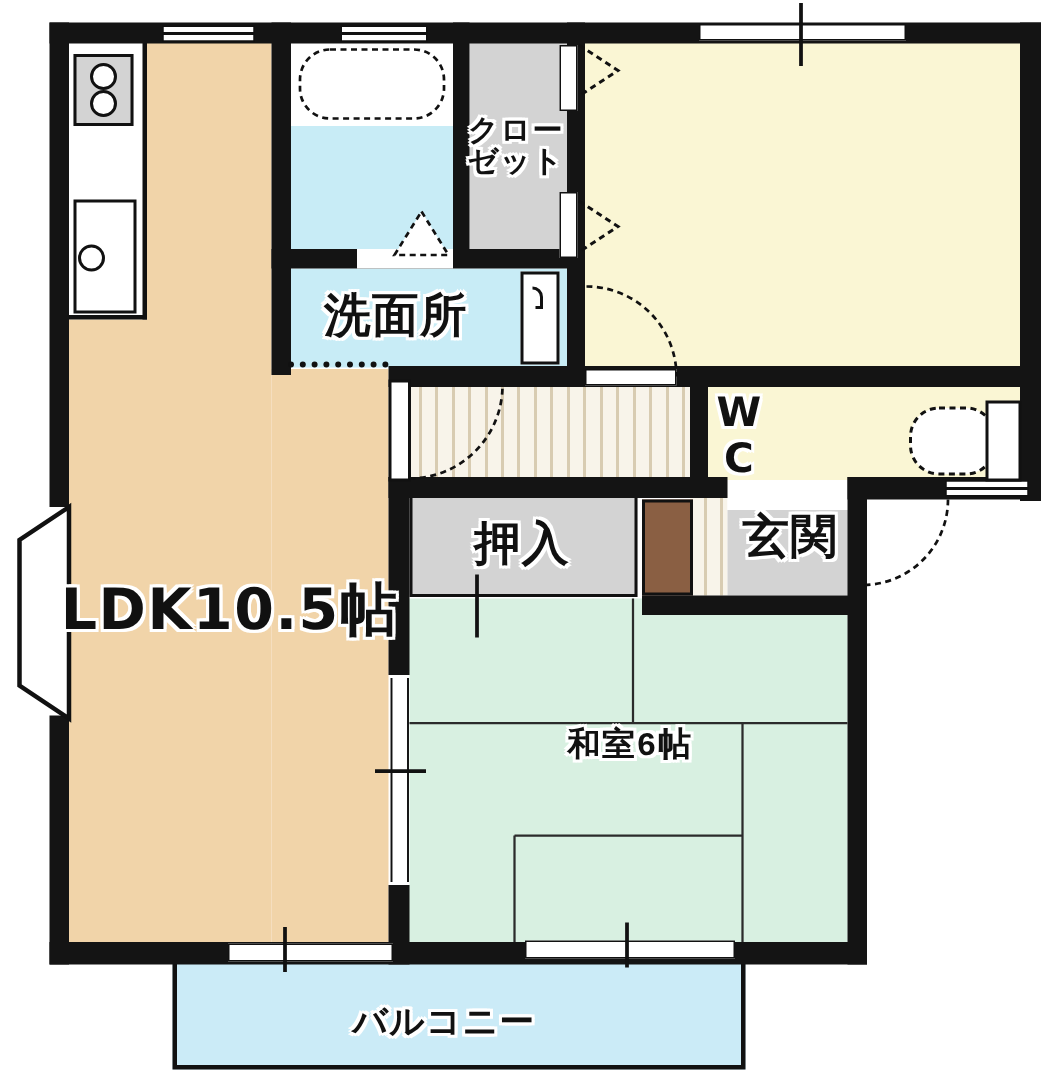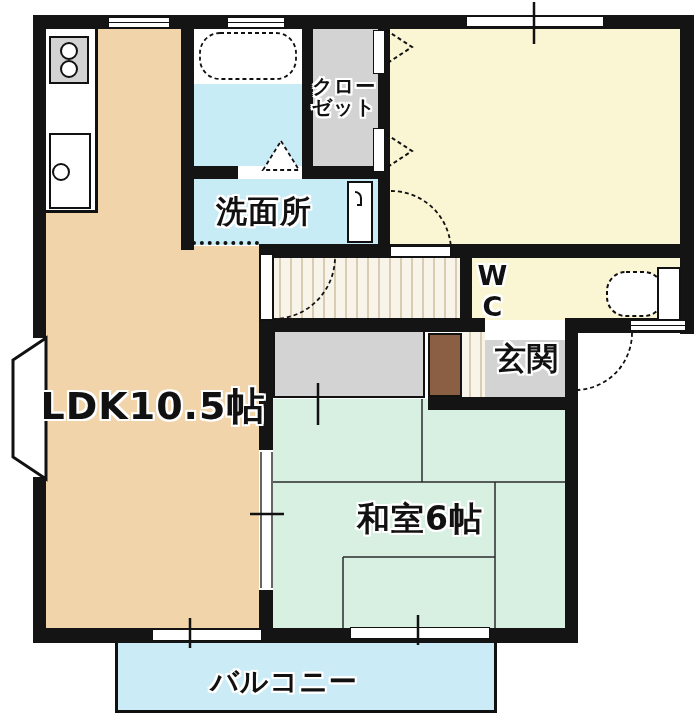--- a/index.html
+++ b/index.html
@@ -123,26 +123,27 @@
 
     <circle cx="61" cy="172" r="8" fill="#fff" stroke="#111" stroke-width="2"></circle>
 
     <path d="M 355 192 a 6 6 0 0 1 6 6 v 7 h -4" fill="none" stroke="#111" stroke-width="2"></path>
 
     <rect x="607" y="272" width="56" height="44" rx="19" fill="#fff" stroke="#111" stroke-width="2" stroke-dasharray="4,3"></rect>
     <rect x="658" y="268" width="22" height="52" fill="#fff" stroke="#111" stroke-width="2"></rect>
   </svg>
 
   <div class="lbl" style="left:153px;top:407px;font-size:38px;">LDK10.5帖</div>
-  <div class="lbl" style="left:420px;top:519px;font-size:33px;">和室6帖</div>
+  <div class="lbl" style="left:420px;top:498px;font-size:22px;font-family:Liberation Mono, monospace;">和室6帖</div>
   <div class="lbl" style="left:264px;top:211px;font-size:31px;">洗面所</div>
-  <div class="lbl" style="left:344px;top:97px;font-size:20px;text-align:right;">
+  <div class="lbl" style="left:344px;top:97px;font-size:20px;">
     <span>クロー</span><br>
     <span>ゼット</span>
   </div>
+  <div class="lbl" style="left:348px;top:363px;font-size:31px;">押入</div>
   <div class="lbl" style="left:527px;top:358px;font-size:31px;">玄関</div>
   <div class="lbl" style="left:493px;top:291px;font-size:27px;line-height:1.15;">
     <span>W</span><br>
     <span>C</span>
   </div>
-  <div class="lbl" style="left:284px;top:682px;font-size:28px;">バルコニー</div>
+  <div class="lbl" style="left:296px;top:682px;font-size:23px;">バルコニー</div>
 
 </div>
 
 </body></html>

